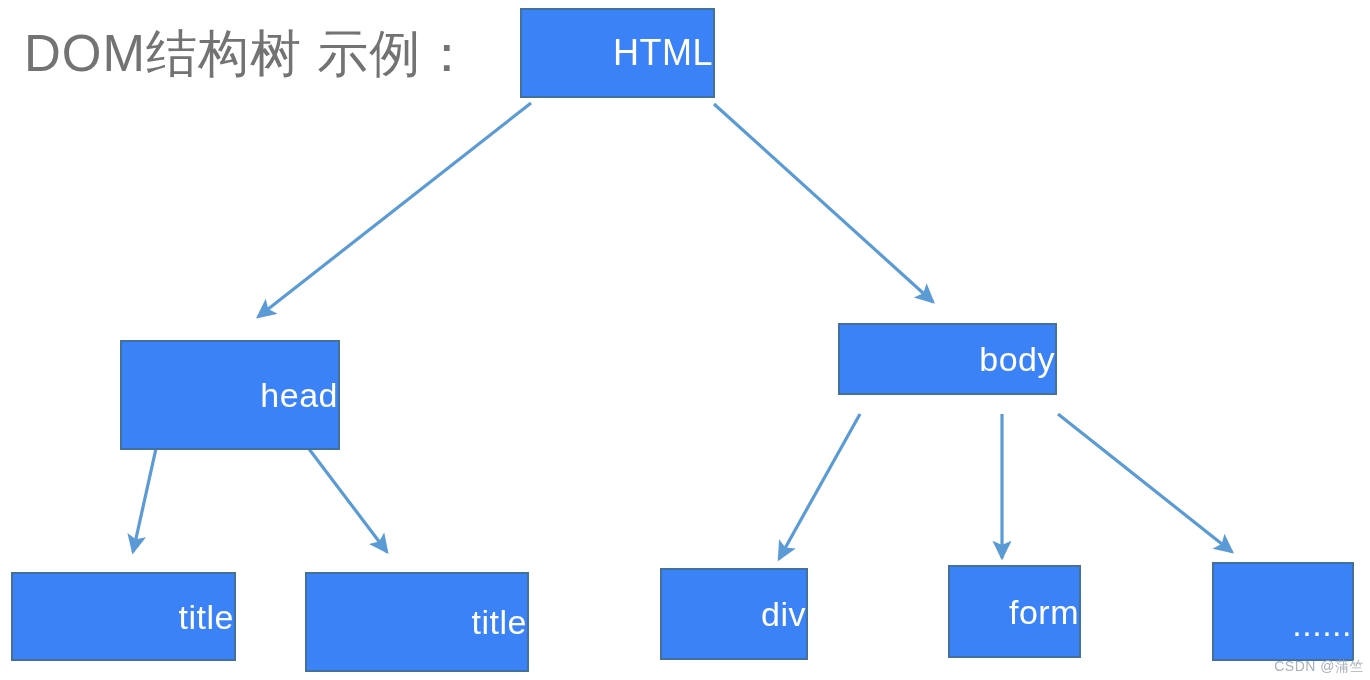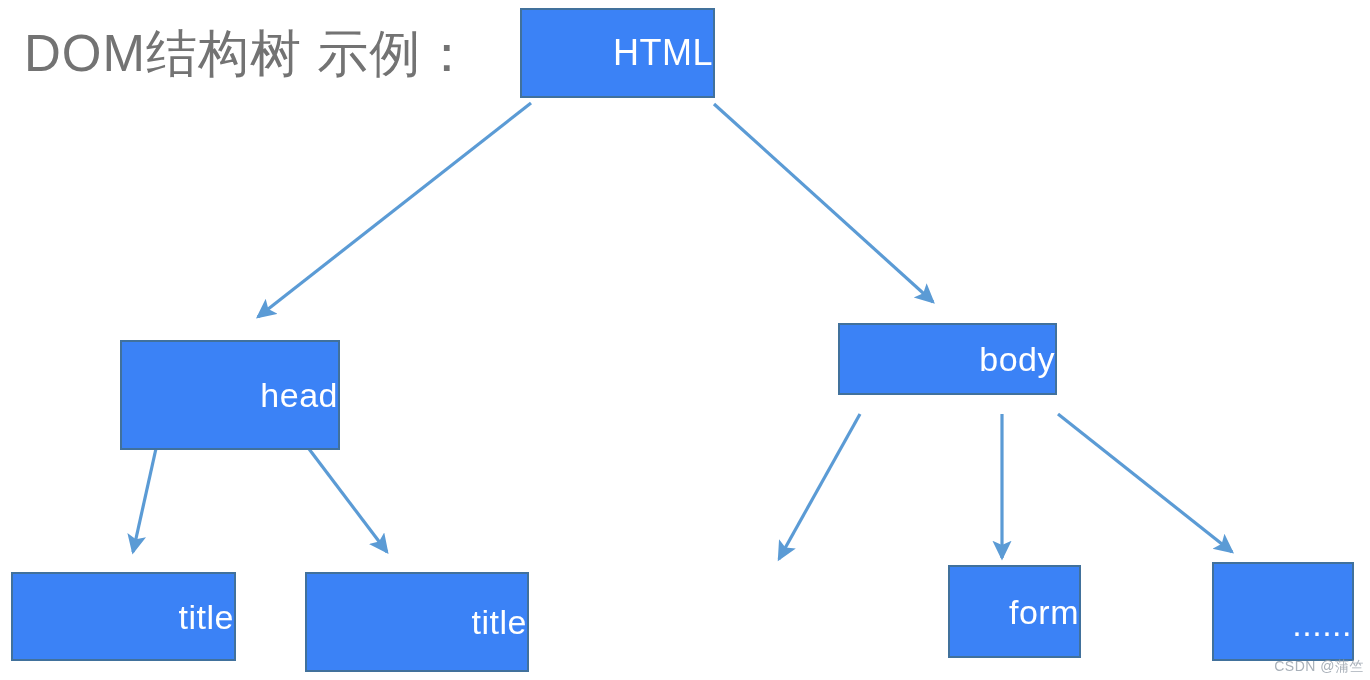--- a/index.html
+++ b/index.html
@@ -117,20 +117,23 @@
   </div>
 
   <div class="node n-meta">
     <span class="node-label">title</span>
   </div>
 
   <div class="node n-title">
     <span class="node-label">title</span>
   </div>
 
+  <div class="node n-div">
+    <span class="node-label">div</span>
+  </div>
 
   <div class="node n-form">
     <span class="node-label">form</span>
   </div>
 
   <div class="node n-etc">
     <span class="node-label">......</span>
   </div>
 
   <div id="watermark">CSDN @蒲竺</div>

